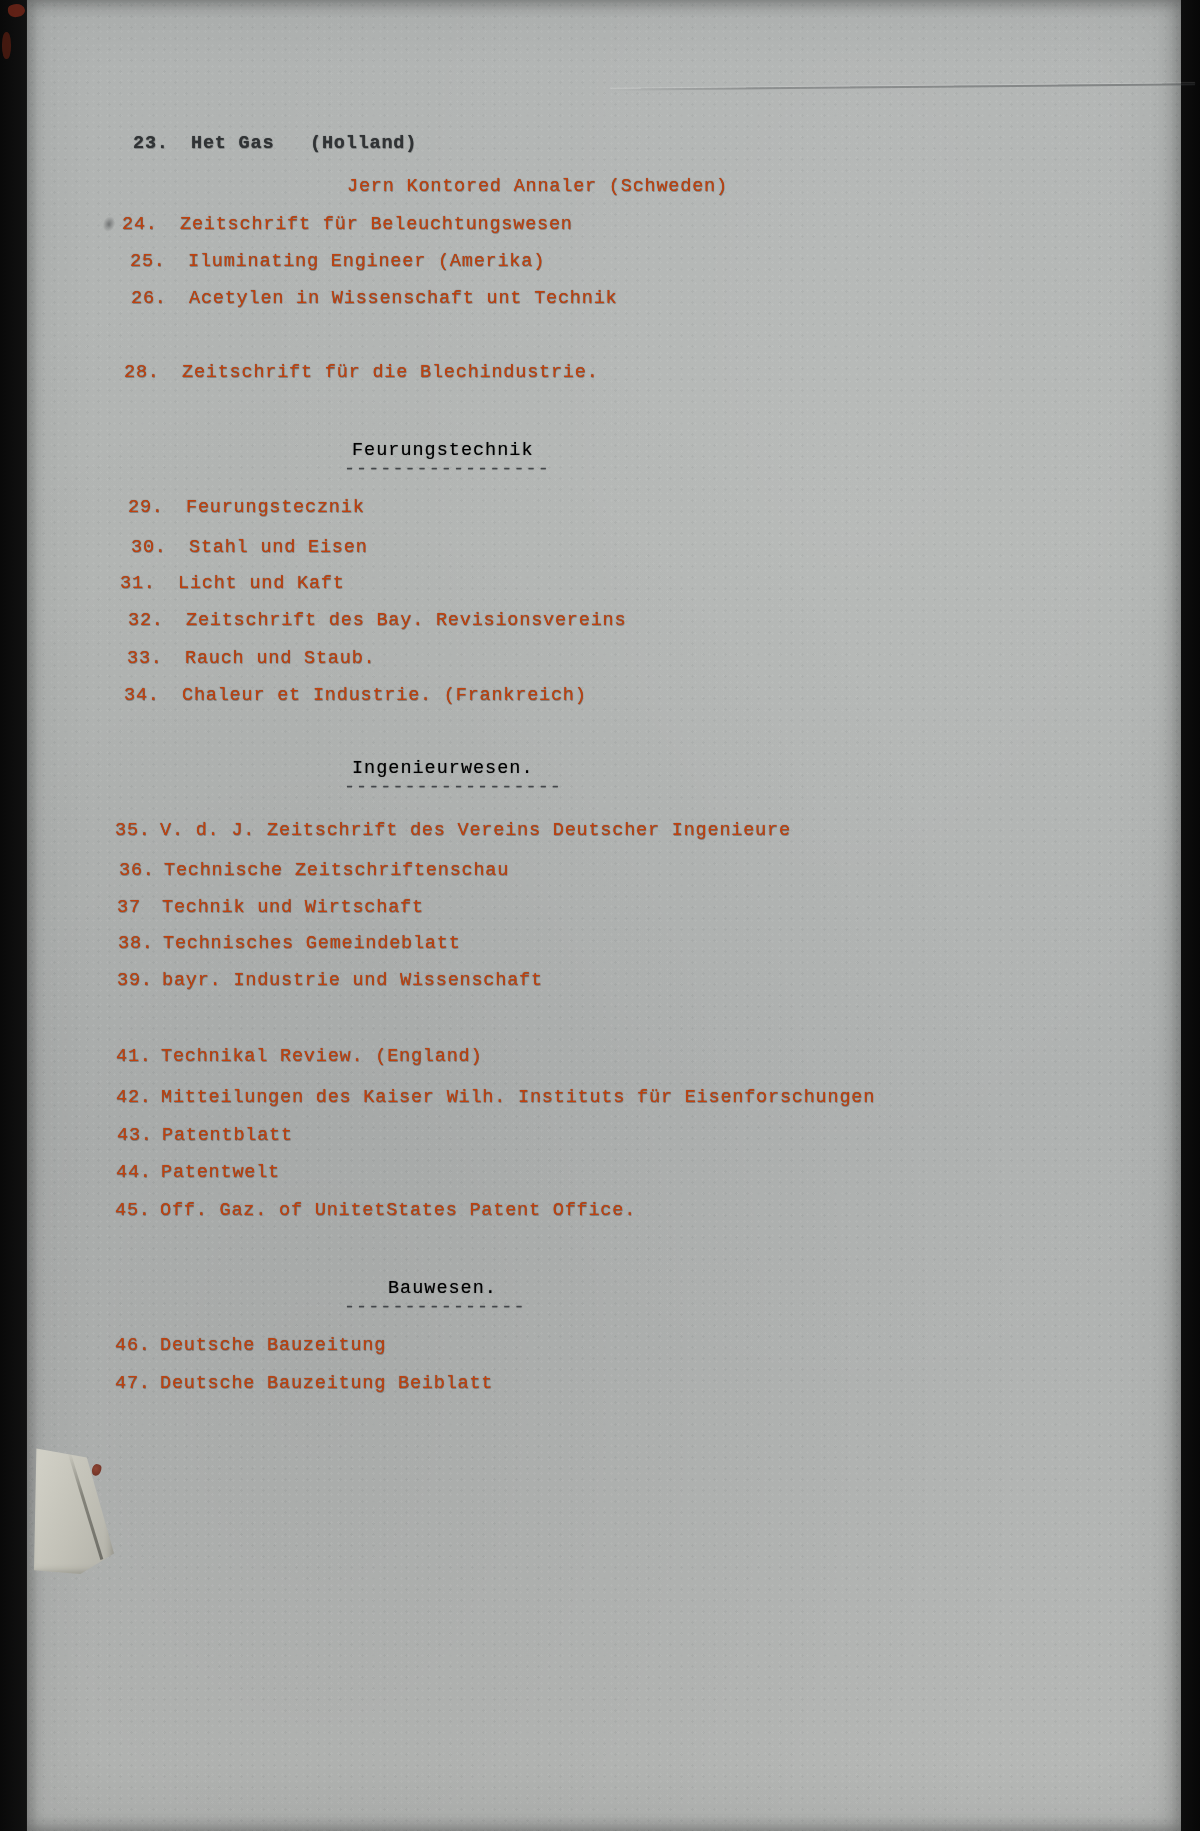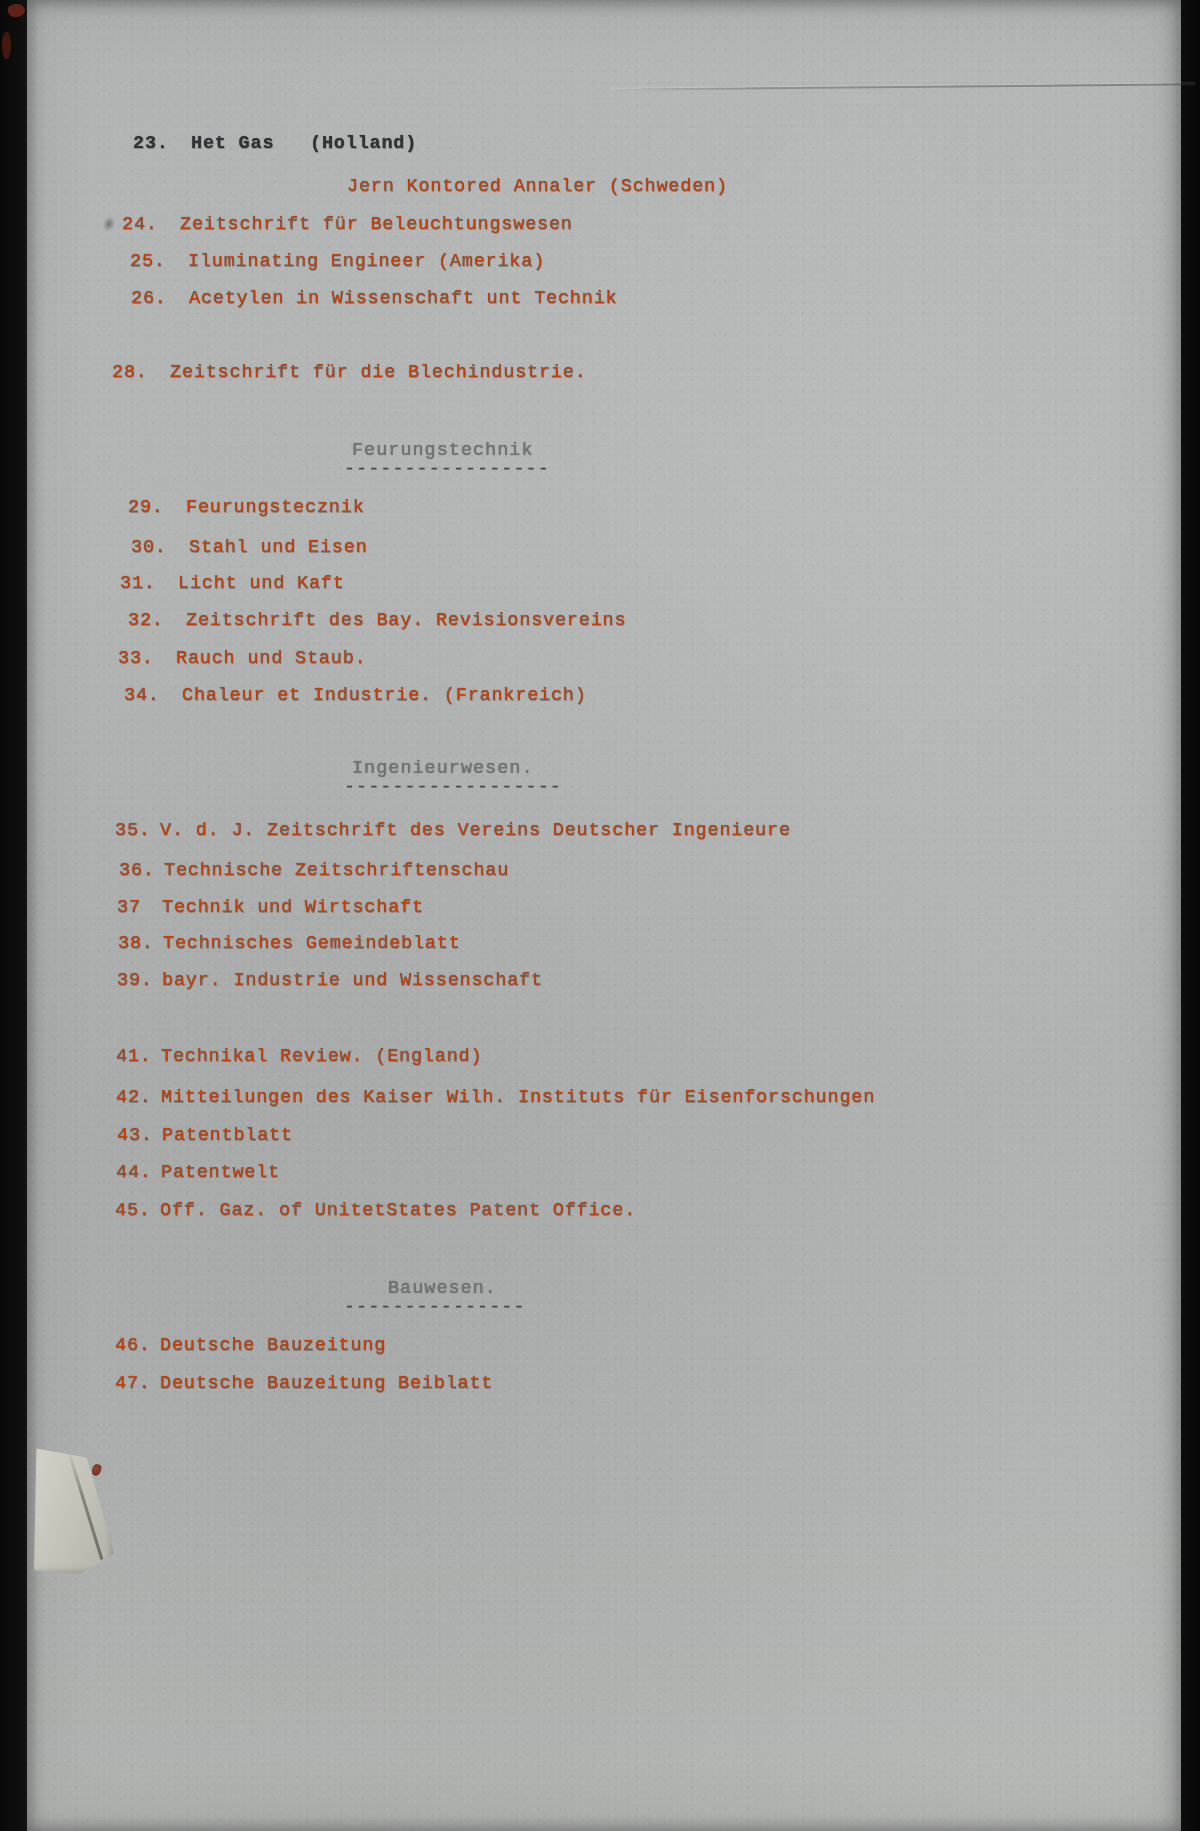--- a/index.html
+++ b/index.html
@@ -25,21 +25,21 @@
   .line{
     position:absolute;white-space:pre;font-size:18.5px;letter-spacing:0.8px;
     color:#c2410c;text-shadow:0 0 1px rgba(45,48,50,0.75), 0.5px 0.5px 0.5px rgba(60,63,65,0.35);
   }
   .line .num{display:inline-block;}
   .num.w1{width:58px;}
   .num.w2{width:45px;}
   .bold{font-weight:bold;color:#303335;}
   .heading{
     position:absolute;white-space:pre;font-size:18.5px;letter-spacing:1px;
-    color:#737373;text-shadow:0 0 1px rgba(45,48,50,0.75);
+    color:#000000;text-shadow:0 0 1px rgba(45,48,50,0.75);
   }
   .dashes{
     position:absolute;white-space:pre;font-size:18.5px;letter-spacing:1px;
     color:#43464a;text-shadow:0 0 1px rgba(45,48,50,0.6);
   }
   .crease{
     position:absolute;top:86px;left:610px;width:585px;height:2px;
     background:linear-gradient(90deg,transparent,rgba(75,78,80,0.38) 25%,rgba(70,73,75,0.45) 80%,rgba(60,63,65,0.4));
     box-shadow:0 -1px 1px rgba(255,255,255,0.18);
     transform:rotate(-0.55deg);
@@ -81,30 +81,30 @@
   <div class="pen-mark"></div>
   <div class="fold"></div>
   <div class="fold-edge"></div>
   <div class="stain-red"></div>
 
   <div class="line bold" style="top:133px;left:133px"><span class="num w1">23.</span><span class="txt">Het Gas   (Holland)</span></div>
   <div class="line" style="top:176px;left:347px"><span class="txt">Jern Kontored Annaler (Schweden)</span></div>
   <div class="line" style="top:214px;left:122px"><span class="num w1">24.</span><span class="txt">Zeitschrift für Beleuchtungswesen</span></div>
   <div class="line" style="top:251px;left:130px"><span class="num w1">25.</span><span class="txt">Iluminating Engineer (Amerika)</span></div>
   <div class="line" style="top:288px;left:131px"><span class="num w1">26.</span><span class="txt">Acetylen in Wissenschaft unt Technik</span></div>
-  <div class="line" style="top:362px;left:112px"><span class="num w1">28.</span><span class="txt">Zeitschrift für die Blechindustrie.</span></div>
+  <div class="line" style="top:362px;left:124px"><span class="num w1">28.</span><span class="txt">Zeitschrift für die Blechindustrie.</span></div>
 
   <div class="heading" style="top:440px;left:352px">Feurungstechnik</div>
   <div class="dashes" style="top:459px;left:344px">-----------------</div>
 
   <div class="line" style="top:497px;left:128px"><span class="num w1">29.</span><span class="txt">Feurungstecznik</span></div>
   <div class="line" style="top:537px;left:131px"><span class="num w1">30.</span><span class="txt">Stahl und Eisen</span></div>
   <div class="line" style="top:573px;left:120px"><span class="num w1">31.</span><span class="txt">Licht und Kaft</span></div>
   <div class="line" style="top:610px;left:128px"><span class="num w1">32.</span><span class="txt">Zeitschrift des Bay. Revisionsvereins</span></div>
-  <div class="line" style="top:648px;left:118px"><span class="num w1">33.</span><span class="txt">Rauch und Staub.</span></div>
+  <div class="line" style="top:648px;left:127px"><span class="num w1">33.</span><span class="txt">Rauch und Staub.</span></div>
   <div class="line" style="top:685px;left:124px"><span class="num w1">34.</span><span class="txt">Chaleur et Industrie. (Frankreich)</span></div>
 
   <div class="heading" style="top:758px;left:352px">Ingenieurwesen.</div>
   <div class="dashes" style="top:777px;left:344px">------------------</div>
 
   <div class="line" style="top:820px;left:115px"><span class="num w2">35.</span><span class="txt">V. d. J. Zeitschrift des Vereins Deutscher Ingenieure</span></div>
   <div class="line" style="top:860px;left:119px"><span class="num w2">36.</span><span class="txt">Technische Zeitschriftenschau</span></div>
   <div class="line" style="top:897px;left:117px"><span class="num w2">37</span><span class="txt">Technik und Wirtschaft</span></div>
   <div class="line" style="top:933px;left:118px"><span class="num w2">38.</span><span class="txt">Technisches Gemeindeblatt</span></div>
   <div class="line" style="top:970px;left:117px"><span class="num w2">39.</span><span class="txt">bayr. Industrie und Wissenschaft</span></div>

